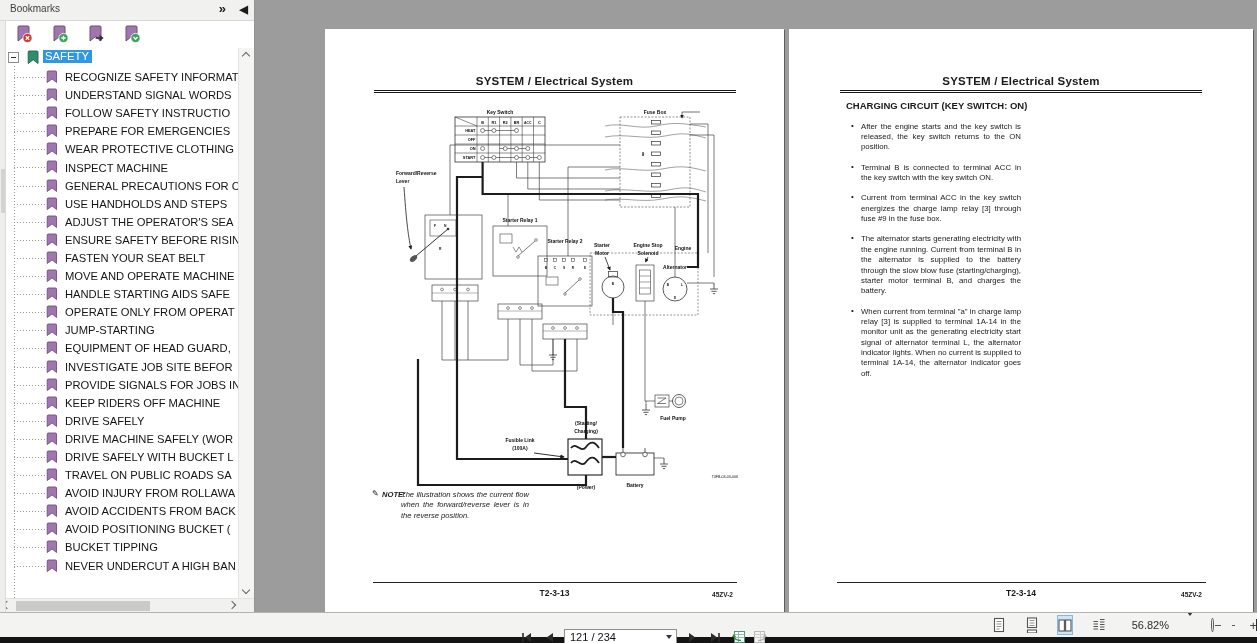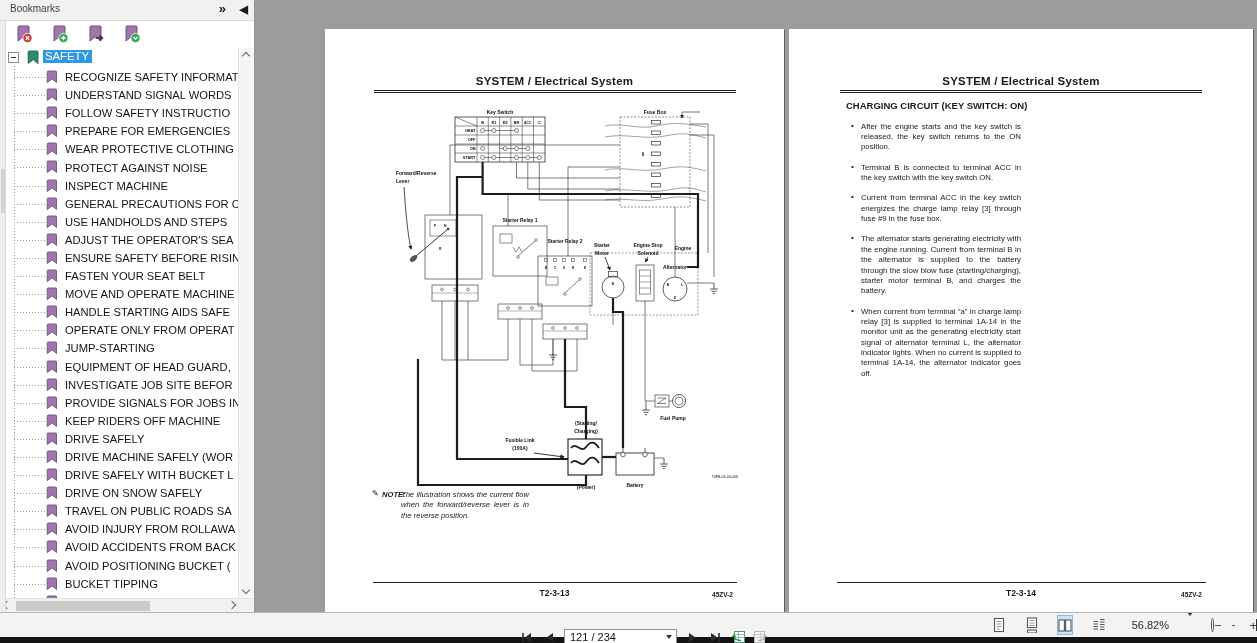--- a/index.html
+++ b/index.html
@@ -193,28 +193,20 @@
               </svg>
     </span>
     <span class="bm-label">WEAR PROTECTIVE CLOTHING</span>
   </div>
           <div class="bm-row">
     <span class="bm-flag">
       <svg width="12" height="14" viewBox="0 0 12 14">
                 <path d="M2,1 h7.5 a1,1 0 0 1 1,1 v10.5 l-4.4,-3.6 L1.2,12.5 V2 a1,1 0 0 1 .8,-1 z" fill="#a176ae" stroke="#70507e" stroke-width=".9"></path>
               </svg>
     </span>
-    <span class="bm-label">PROTECT AGAINST NOISE</span>
-  </div>
-          <div class="bm-row">
-    <span class="bm-flag">
-      <svg width="12" height="14" viewBox="0 0 12 14">
-                <path d="M2,1 h7.5 a1,1 0 0 1 1,1 v10.5 l-4.4,-3.6 L1.2,12.5 V2 a1,1 0 0 1 .8,-1 z" fill="#a176ae" stroke="#70507e" stroke-width=".9"></path>
-              </svg>
-    </span>
     <span class="bm-label">INSPECT MACHINE</span>
   </div>
           <div class="bm-row">
     <span class="bm-flag">
       <svg width="12" height="14" viewBox="0 0 12 14">
                 <path d="M2,1 h7.5 a1,1 0 0 1 1,1 v10.5 l-4.4,-3.6 L1.2,12.5 V2 a1,1 0 0 1 .8,-1 z" fill="#a176ae" stroke="#70507e" stroke-width=".9"></path>
               </svg>
     </span>
     <span class="bm-label">GENERAL PRECAUTIONS FOR C</span>
   </div>
@@ -330,28 +322,20 @@
     </span>
     <span class="bm-label">DRIVE MACHINE SAFELY (WOR</span>
   </div>
           <div class="bm-row">
     <span class="bm-flag">
       <svg width="12" height="14" viewBox="0 0 12 14">
                 <path d="M2,1 h7.5 a1,1 0 0 1 1,1 v10.5 l-4.4,-3.6 L1.2,12.5 V2 a1,1 0 0 1 .8,-1 z" fill="#a176ae" stroke="#70507e" stroke-width=".9"></path>
               </svg>
     </span>
     <span class="bm-label">DRIVE SAFELY WITH BUCKET L</span>
-  </div>
-          <div class="bm-row">
-    <span class="bm-flag">
-      <svg width="12" height="14" viewBox="0 0 12 14">
-                <path d="M2,1 h7.5 a1,1 0 0 1 1,1 v10.5 l-4.4,-3.6 L1.2,12.5 V2 a1,1 0 0 1 .8,-1 z" fill="#a176ae" stroke="#70507e" stroke-width=".9"></path>
-              </svg>
-    </span>
-    <span class="bm-label">DRIVE ON SNOW SAFELY</span>
   </div>
           <div class="bm-row">
     <span class="bm-flag">
       <svg width="12" height="14" viewBox="0 0 12 14">
                 <path d="M2,1 h7.5 a1,1 0 0 1 1,1 v10.5 l-4.4,-3.6 L1.2,12.5 V2 a1,1 0 0 1 .8,-1 z" fill="#a176ae" stroke="#70507e" stroke-width=".9"></path>
               </svg>
     </span>
     <span class="bm-label">TRAVEL ON PUBLIC ROADS SA</span>
   </div>
           <div class="bm-row">

